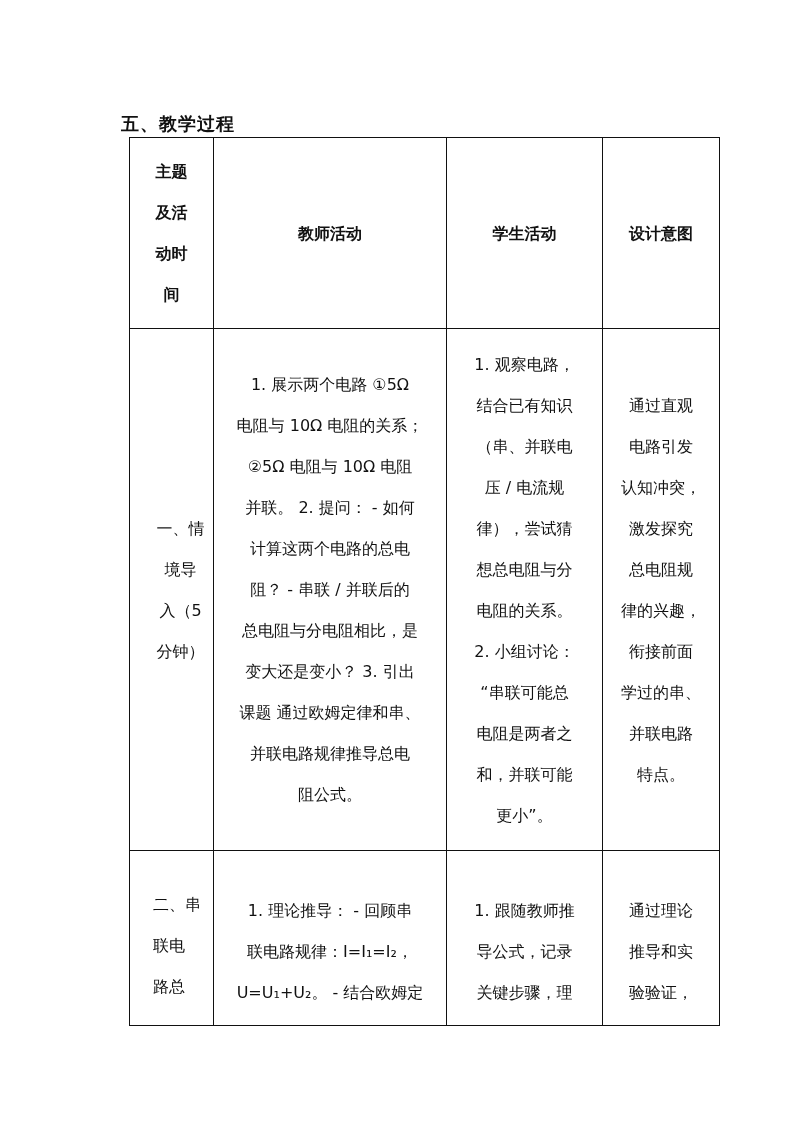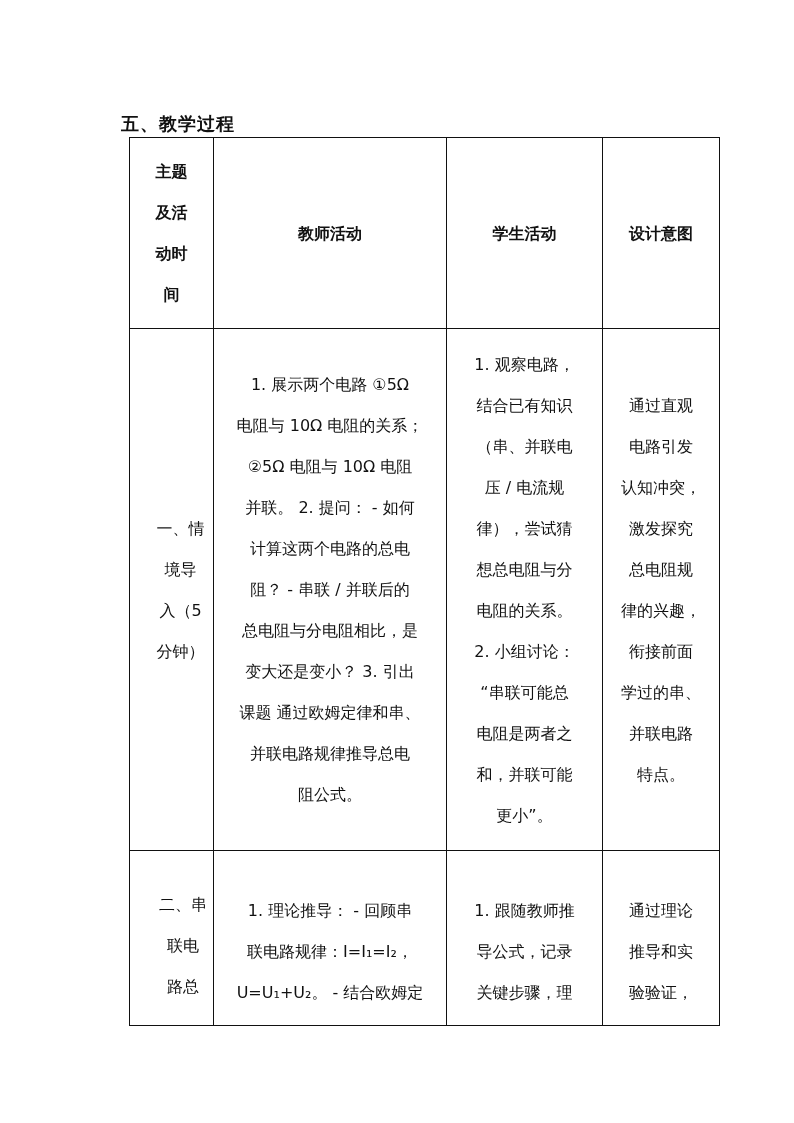--- a/index.html
+++ b/index.html
@@ -9,21 +9,21 @@
   table.plan { position: absolute; left: 102px; top: 137px; border-collapse: collapse; table-layout: fixed; width: 590px; margin-left: 27px; }
   table.plan td { border: 1.5px solid #111; padding: 0; vertical-align: middle; font-size: 16px; line-height: 41px; }
   col.c1 { width: 84px; } col.c2 { width: 233px; } col.c3 { width: 156px; } col.c4 { width: 117px; }
   .hdr td { height: 190px; text-align: center; font-weight: bold; }
   .hdr td.topic { line-height: 41px; }
   .r1 td { height: 521px; }
   .r2 td { height: 148px; vertical-align: top; }
   .cell { padding: 0 16px; text-align: center; }
   .r1 .cell-topic { padding: 0 0 0 18px; text-align: center; }
   .r2 .cell { padding-top: 26px; }
-  .r2 .cell-topic { padding: 14px 0 0 23px; text-align: center; }
+  .r2 .cell-topic { padding: 14px 0 0 23px; }
   .line { display: block; white-space: nowrap; }
 </style>
 </head>
 <body>
 
 <div class="section-title">五、教学过程</div>
 
 <table class="plan">
   <colgroup>
       <col class="c1">

